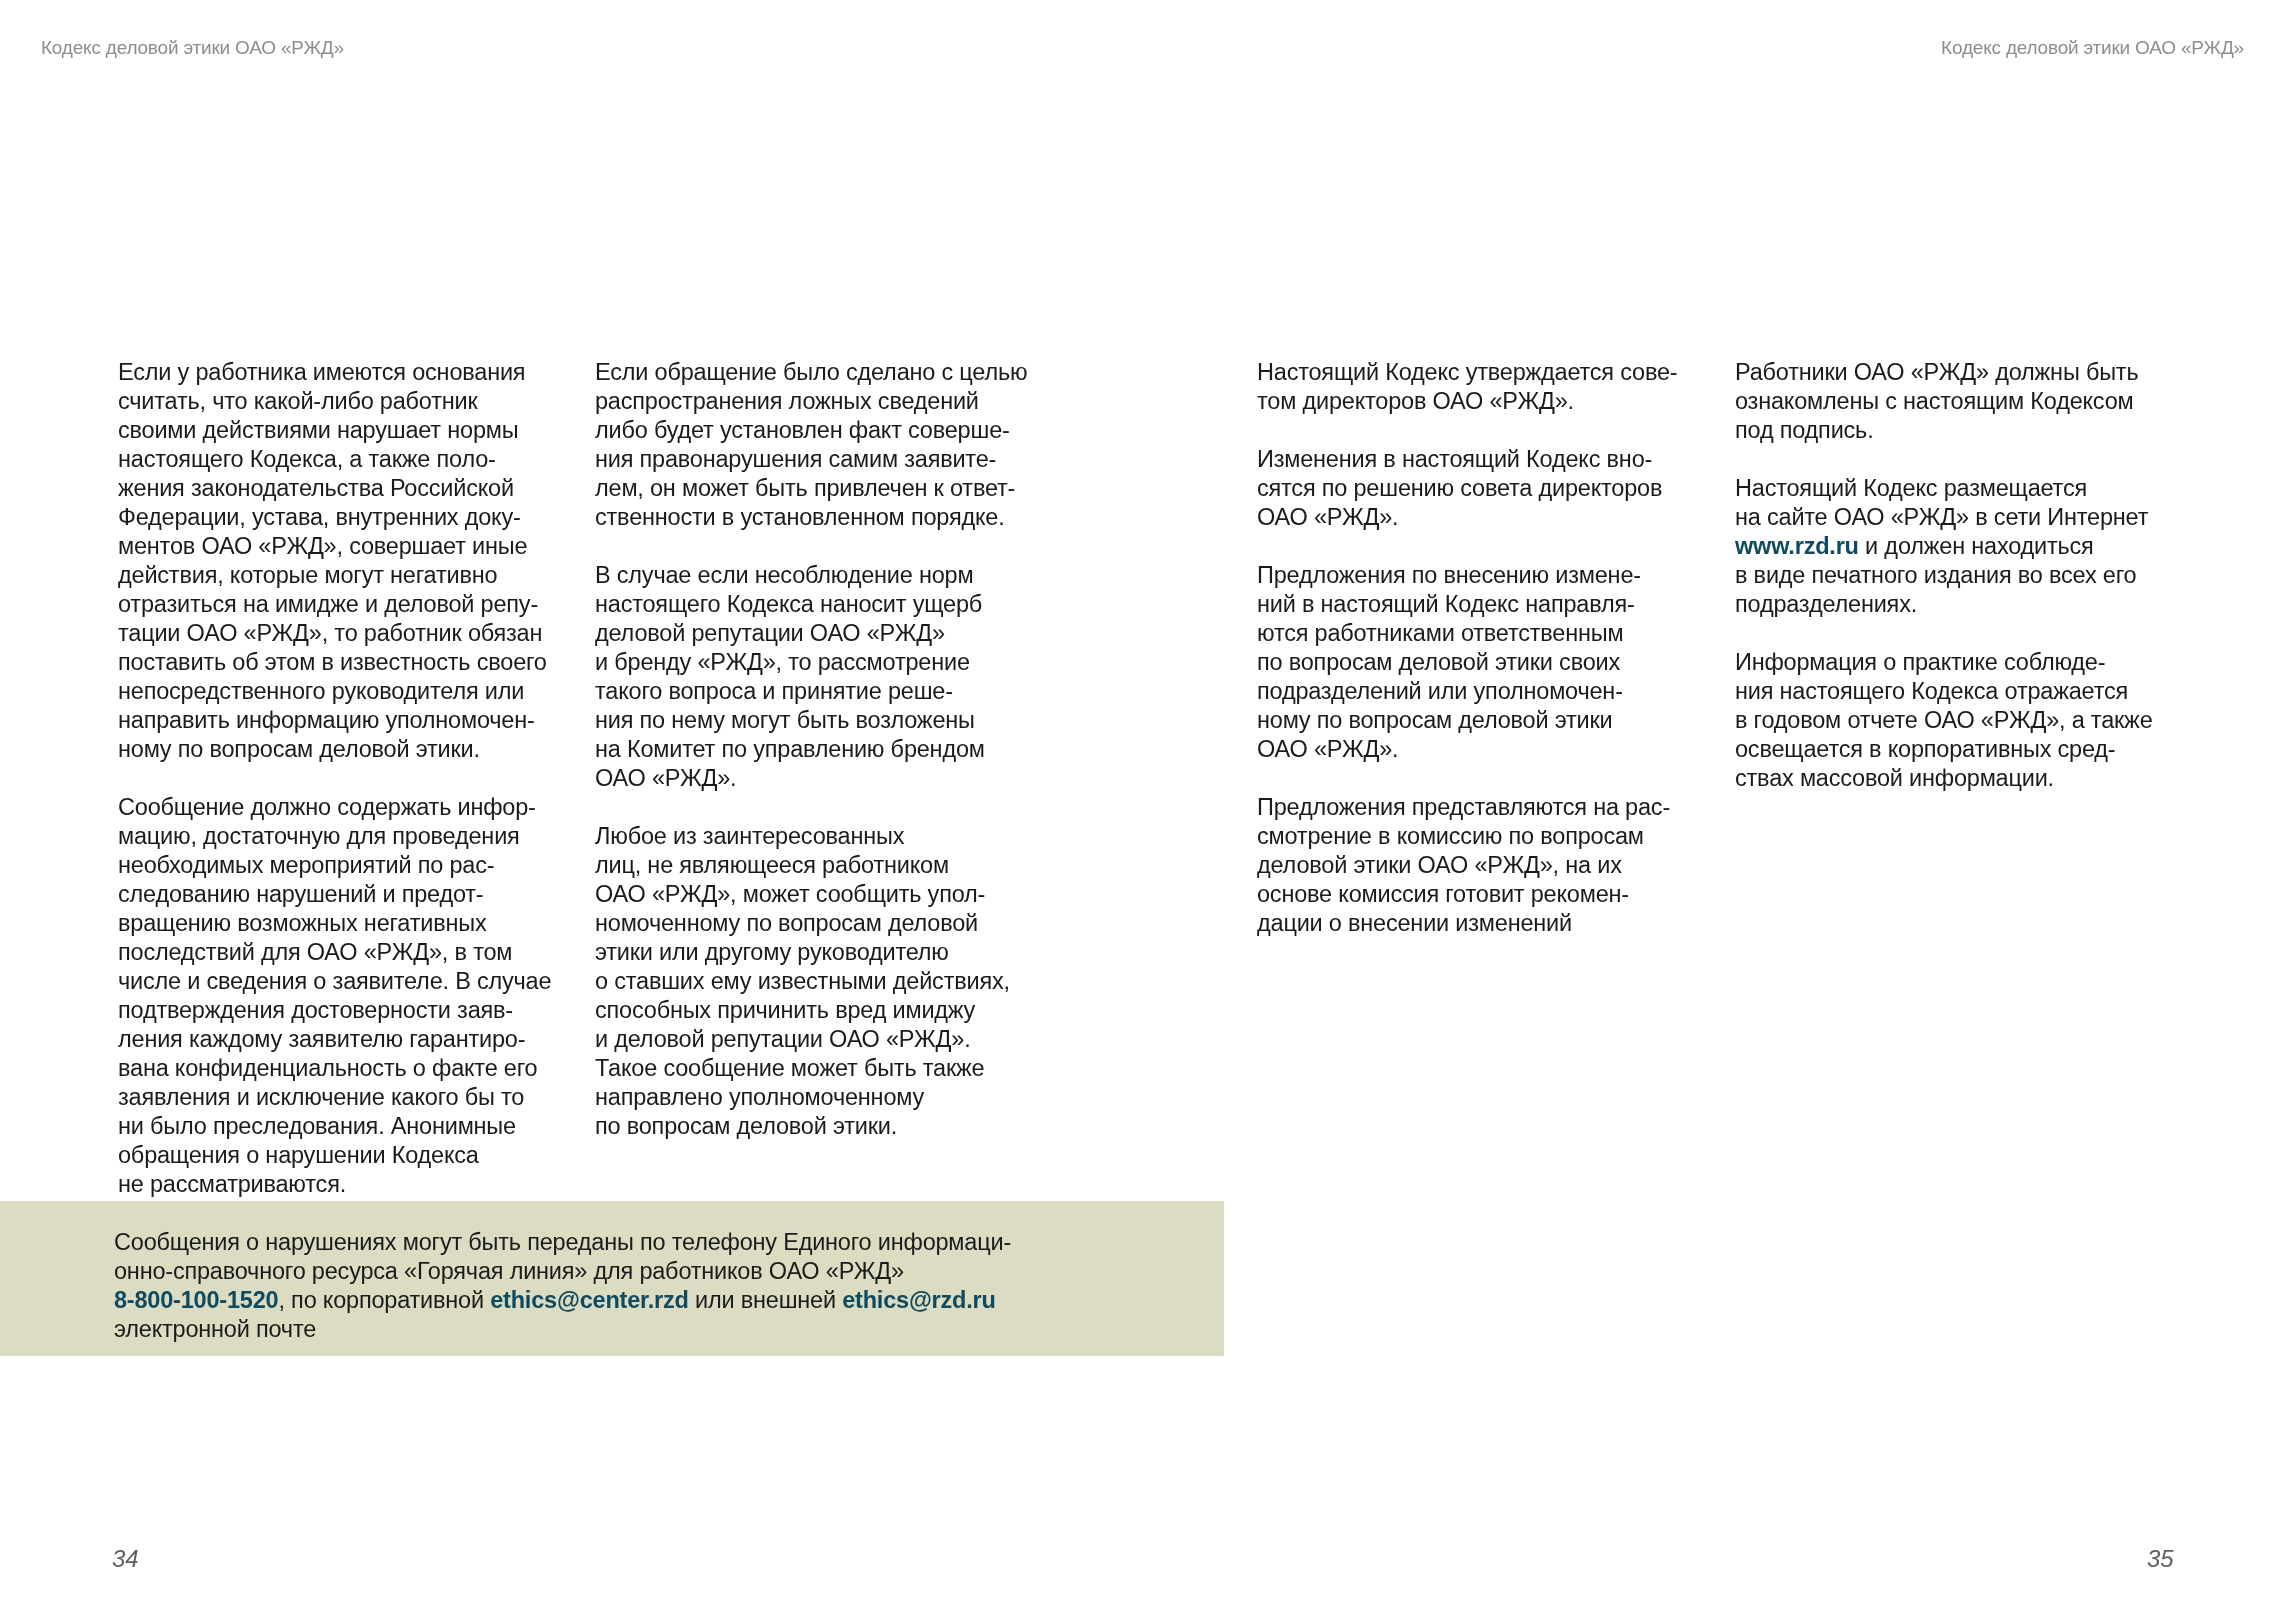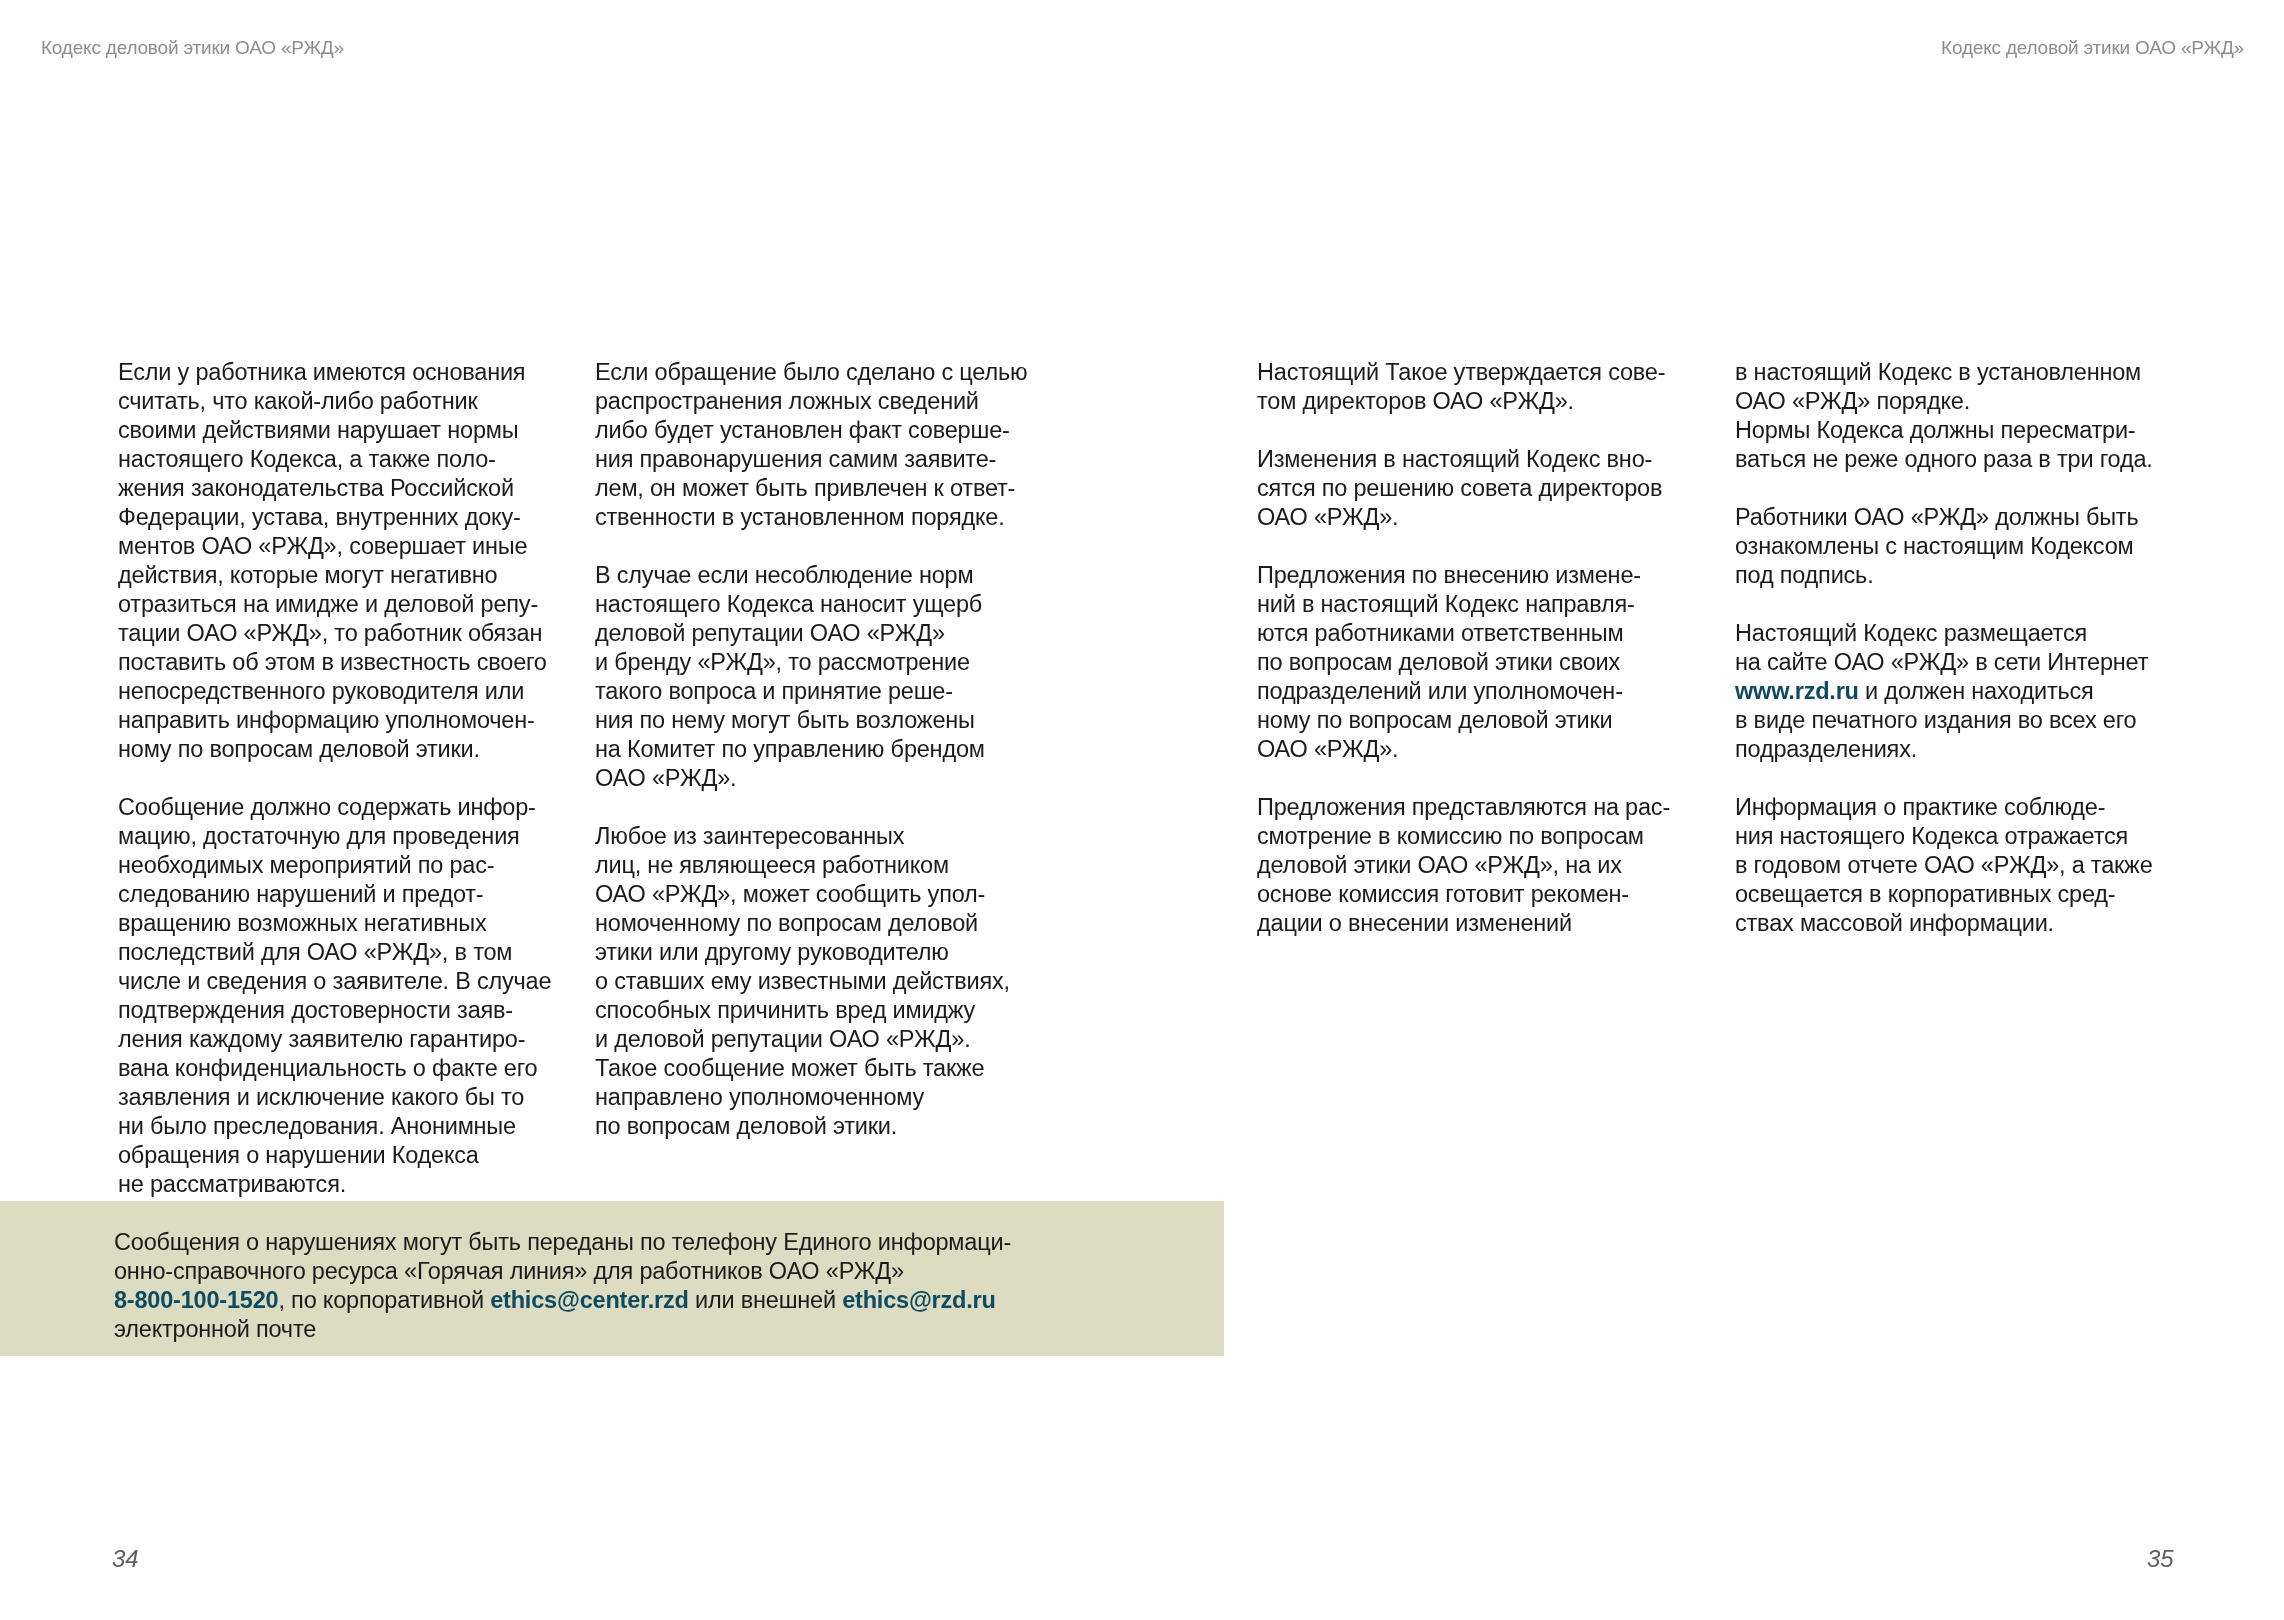--- a/index.html
+++ b/index.html
@@ -126,44 +126,40 @@
 этики или другому руководителю
 о ставших ему известными действиях,
 способных причинить вред имиджу
 и деловой репутации ОАО «РЖД».
 Такое сообщение может быть также
 направлено уполномоченному
 по вопросам деловой этики.</p>
   </div>
 
   <div class="col col3">
-    <p>Настоящий Такое утверждается сове-
+    <p>Настоящий Кодекс утверждается сове-
 том директоров ОАО «РЖД».</p>
     <p>Изменения в настоящий Кодекс вно-
 сятся по решению совета директоров
 ОАО «РЖД».</p>
     <p>Предложения по внесению измене-
 ний в настоящий Кодекс направля-
 ются работниками ответственным
 по вопросам деловой этики своих
 подразделений или уполномочен-
 ному по вопросам деловой этики
 ОАО «РЖД».</p>
     <p>Предложения представляются на рас-
 смотрение в комиссию по вопросам
 деловой этики ОАО «РЖД», на их
 основе комиссия готовит рекомен-
 дации о внесении изменений</p>
   </div>
 
   <div class="col col4">
-    <p>в настоящий Кодекс в установленном
-ОАО «РЖД» порядке.
-Нормы Кодекса должны пересматри-
-ваться не реже одного раза в три года.</p>
     <p>Работники ОАО «РЖД» должны быть
 ознакомлены с настоящим Кодексом
 под подпись.</p>
     <p><span>Настоящий Кодекс размещается
 на сайте ОАО «РЖД» в сети Интернет
 </span><span class="link">www.rzd.ru</span><span> и должен находиться
 в виде печатного издания во всех его
 подразделениях.</span></p>
     <p>Информация о практике соблюде-
 ния настоящего Кодекса отражается

